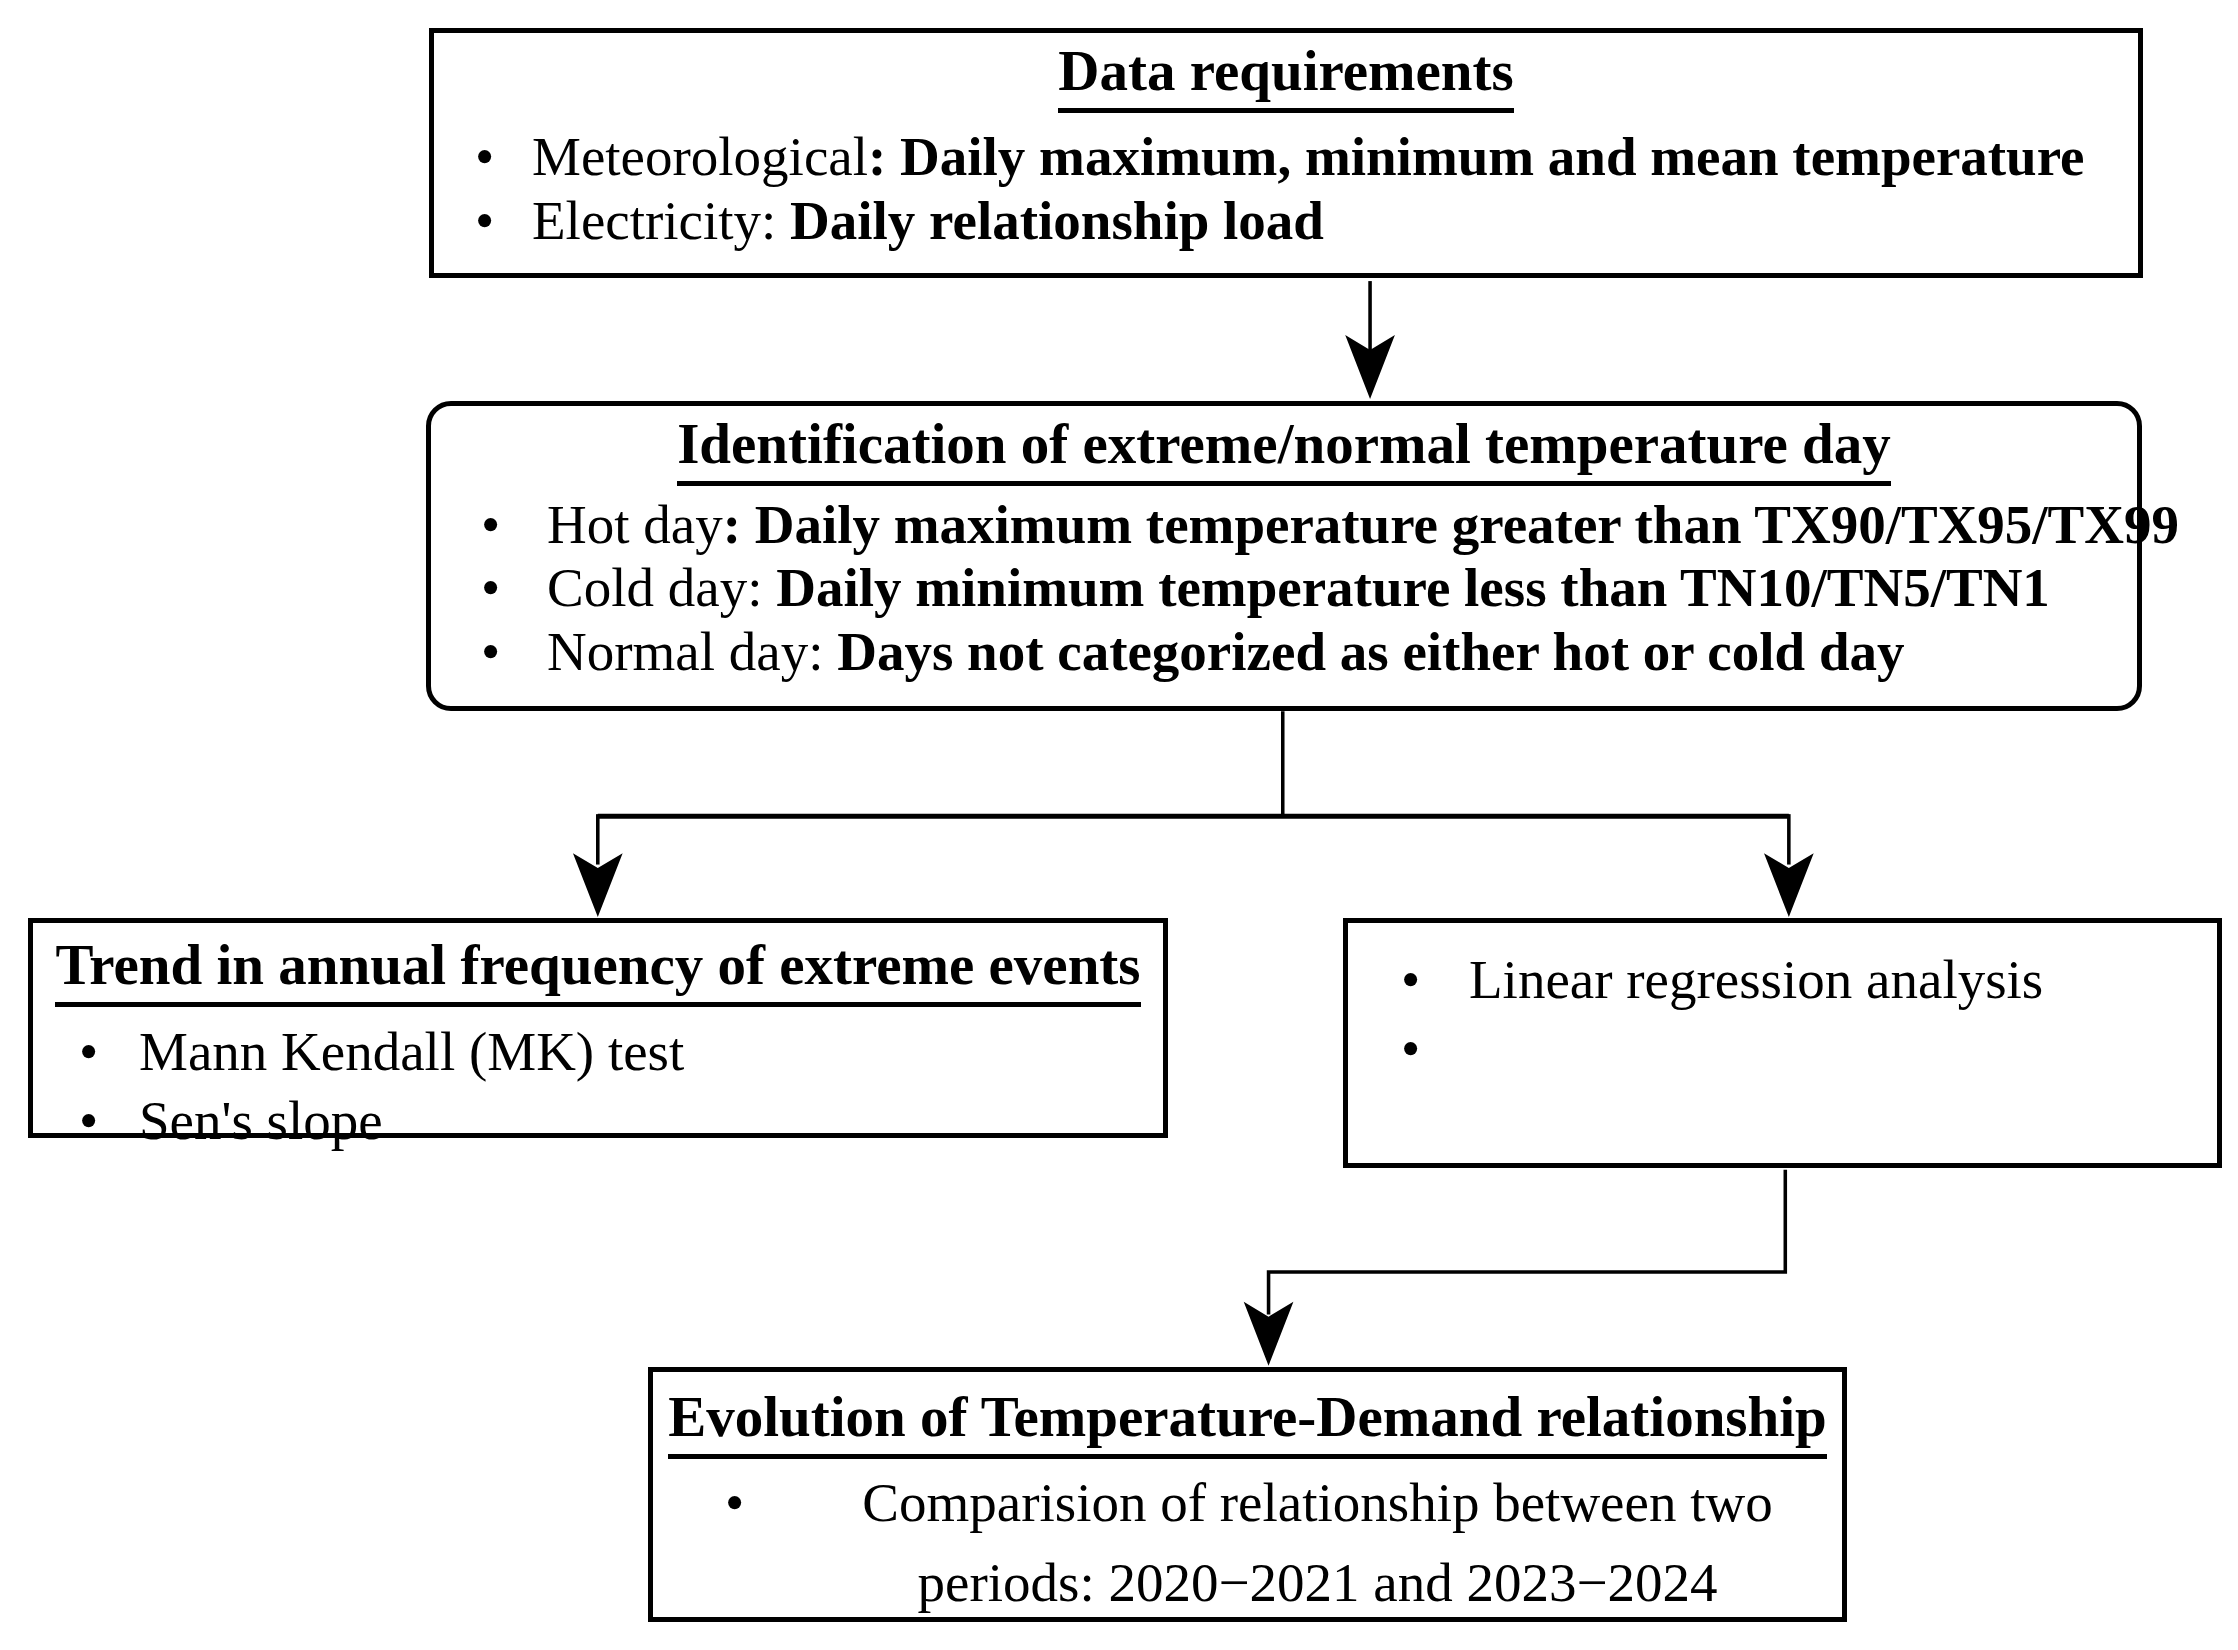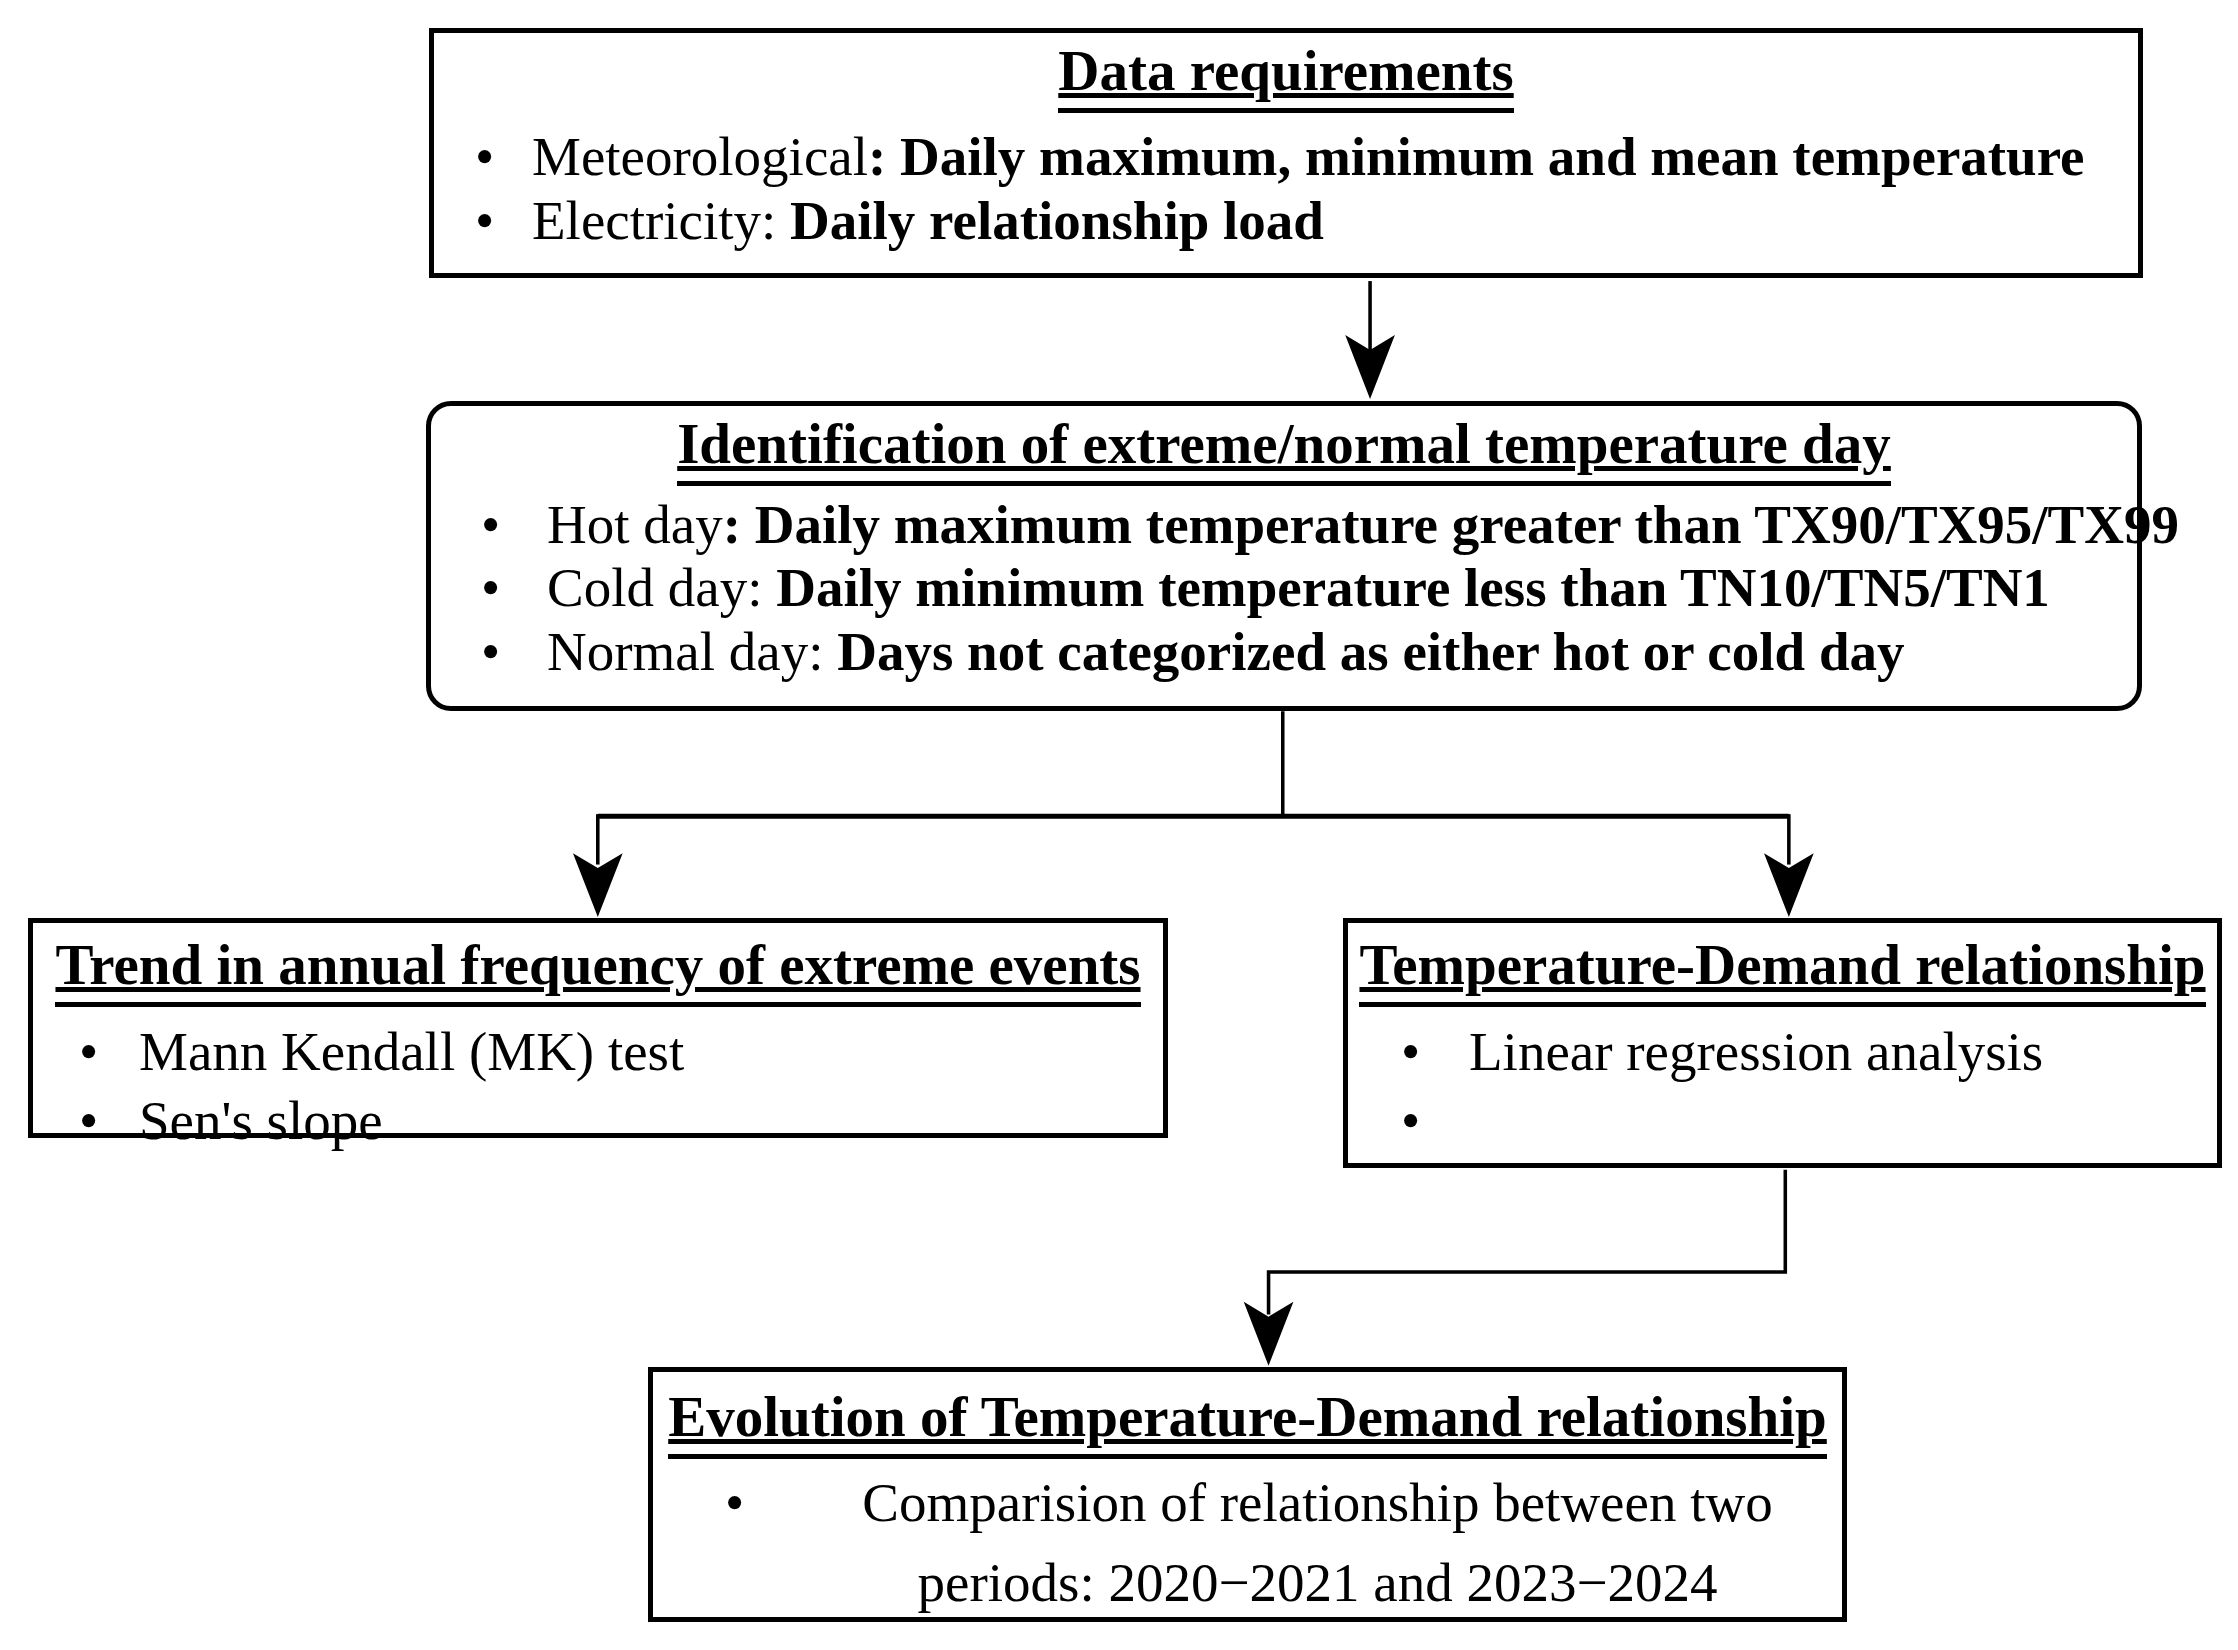--- a/index.html
+++ b/index.html
@@ -35,21 +35,20 @@
     text-align: center;
     font-weight: bold;
     font-size: 57px;
     line-height: 1.1;
     white-space: nowrap;
   }
   .title .u {
     display: inline-block;
     border-bottom: 5px solid #000;
     padding-bottom: 5px;
-    text-decoration: underline;
   }
   .rows { font-size: 55px; }
   .row {
     position: relative;
     line-height: 1.16;
     white-space: nowrap;
   }
   .row .dot {
     position: absolute;
     top: 0;
@@ -161,23 +160,20 @@
         <span class="b">Mann Kendall (MK) test</span><span class="r"></span>
       </div>
       <div class="row">
         <span class="dot">•</span>
         <span class="b">Sen's slope</span><span class="r"></span>
       </div>
     </div>
   </div>
 
   <div class="box" id="box-temp">
-    <div class="title">
-      <span class="u">Temperature-Demand relationship</span>
-    </div>
     <div class="rows">
       <div class="row">
         <span class="dot">•</span>
         <span class="b">Linear regression analysis</span><span class="r"></span>
       </div>
       <div class="row">
         <span class="dot">•</span>
         <span class="r"></span>
       </div>
     </div>

